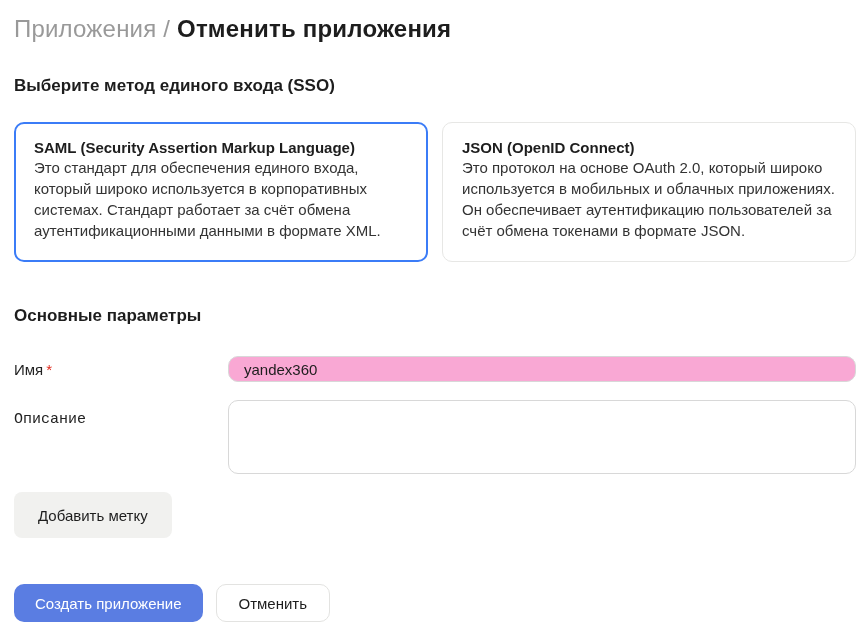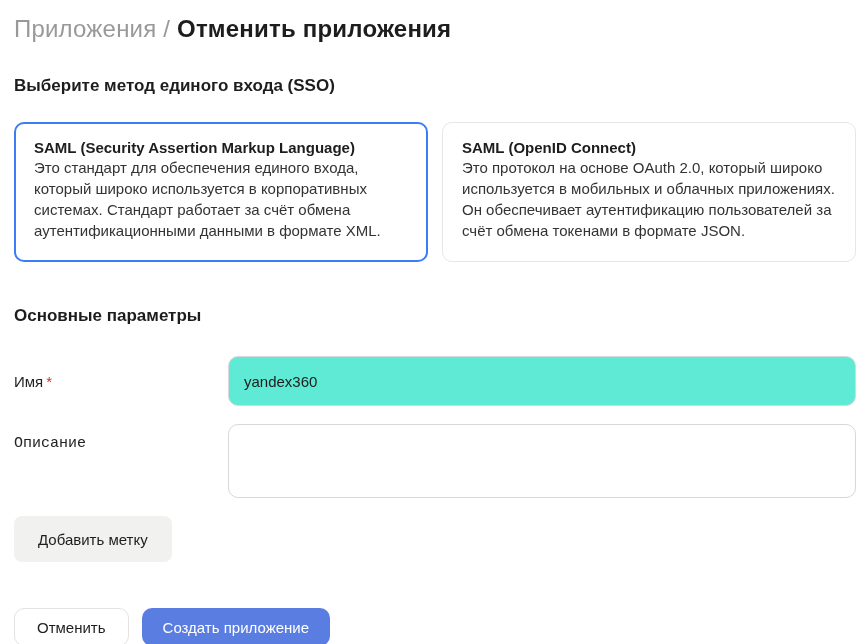--- a/index.html
+++ b/index.html
@@ -67,29 +67,29 @@
     width: 214px;
     flex: 0 0 214px;
     font-size: 15px;
     color: #222222;
     line-height: 19px;
   }
   .row-top .form-label { padding-top: 10px; font-family: Liberation Mono, monospace; }
   .required-star { color: #e0281b; margin-left: 3px; }
   .text-input {
     flex: 1;
-    height: 50px;
+    height: 26px;
     border: 1px solid #d8d8d8;
     border-radius: 10px;
     padding: 0 15px;
     font-size: 15px;
     font-family: "Liberation Sans", "DejaVu Sans", sans-serif;
     color: #1d1d1d;
     outline: none;
-    background: #5eead4;
+    background: #f9a8d4;
   }
   .textarea-input {
     flex: 1;
     height: 74px;
     border: 1px solid #d8d8d8;
     border-radius: 10px;
     padding: 9px 15px;
     font-size: 15px;
     font-family: "Liberation Sans", "DejaVu Sans", sans-serif;
     color: #1d1d1d;
@@ -142,21 +142,21 @@
   </div>
 
   <div class="section-heading sso-heading">Выберите метод единого входа (SSO)</div>
 
   <div class="cards">
     <div class="sso-card selected">
       <div class="sso-card-title">SAML (Security Assertion Markup Language)</div>
       <div class="sso-card-desc">Это стандарт для обеспечения единого входа, который широко используется в корпоративных системах. Стандарт работает за счёт обмена аутентификационными данными в формате XML.</div>
     </div>
     <div class="sso-card">
-      <div class="sso-card-title">SAML (OpenID Connect)</div>
+      <div class="sso-card-title">JSON (OpenID Connect)</div>
       <div class="sso-card-desc">Это протокол на основе OAuth 2.0, который широко используется в мобильных и облачных приложениях. Он обеспечивает аутентификацию пользователей за счёт обмена токенами в формате JSON.</div>
     </div>
   </div>
 
   <div class="section-heading params-heading">Основные параметры</div>
 
   <div class="form">
 
     <div class="form-row row-center">
       <div class="form-label">
@@ -172,17 +172,17 @@
 
     <div class="form-row row-center metki-row">
       <div>
         <button class="tag-button">Добавить метку</button>
       </div>
     </div>
 
   </div>
 
   <div class="actions">
+    <button class="btn btn-primary">Создать приложение</button>
     <button class="btn btn-secondary">Отменить</button>
-    <button class="btn btn-primary">Создать приложение</button>
   </div>
 
 </div>
 
 </body></html>

